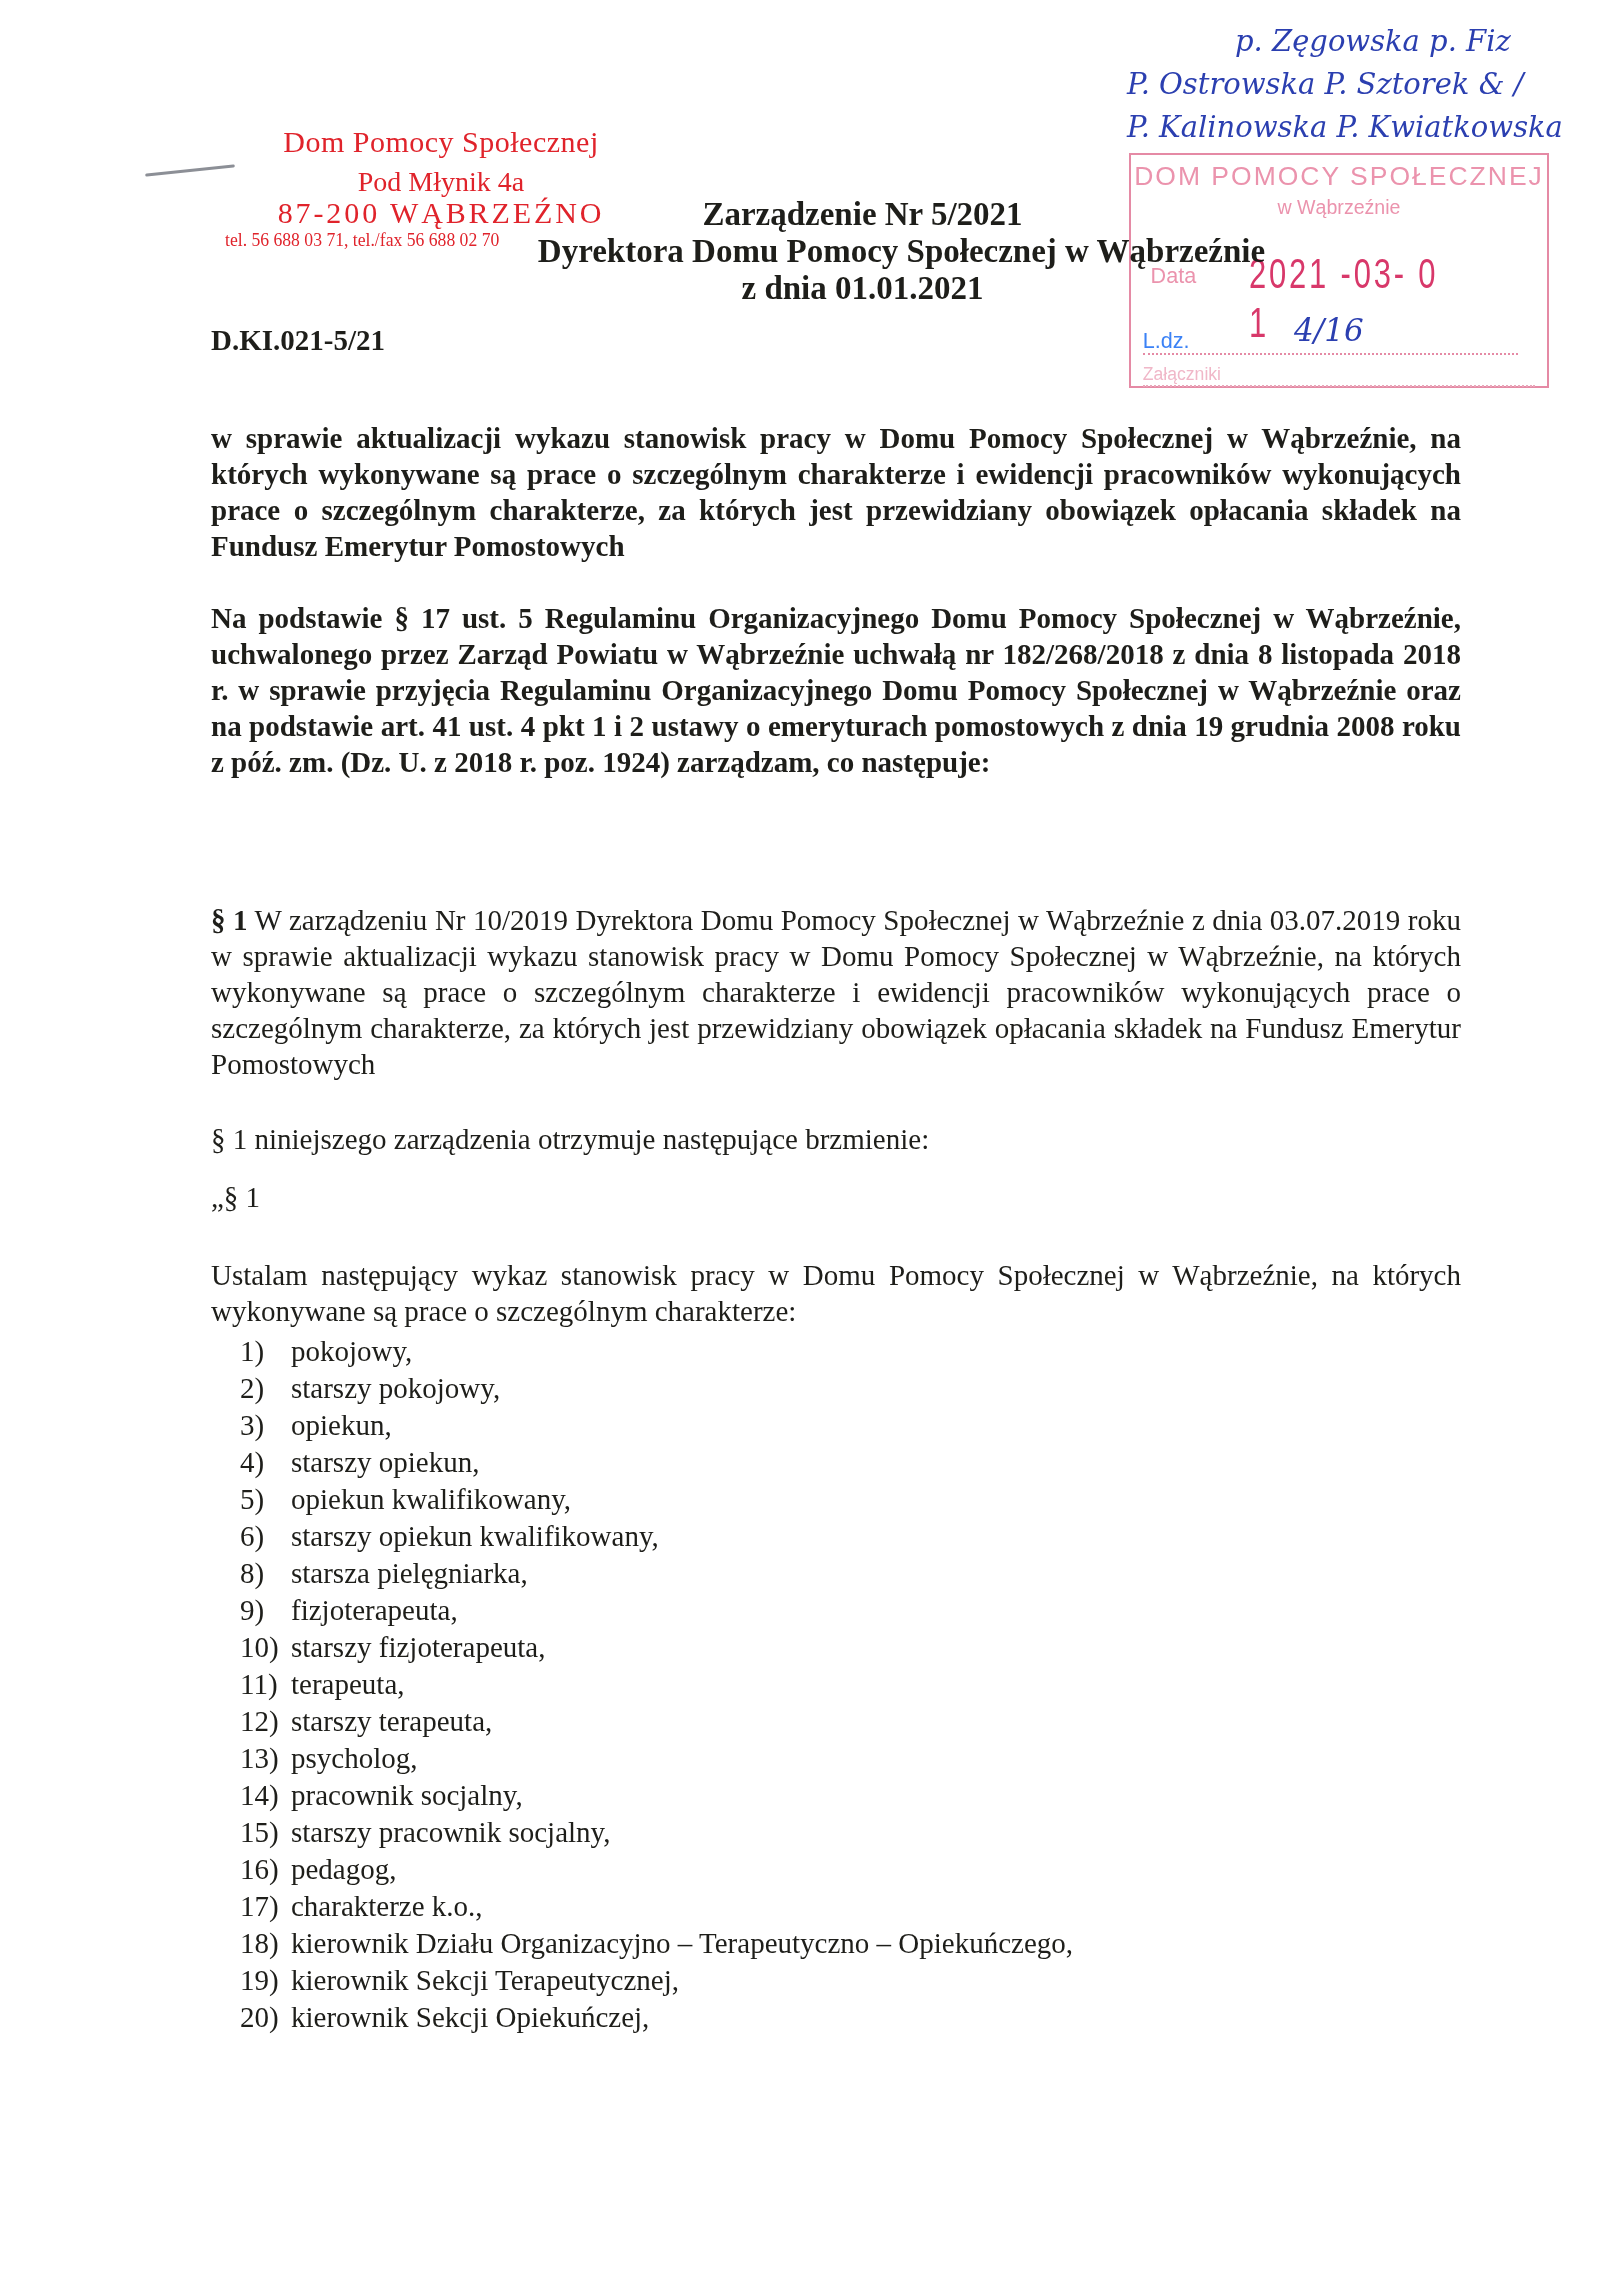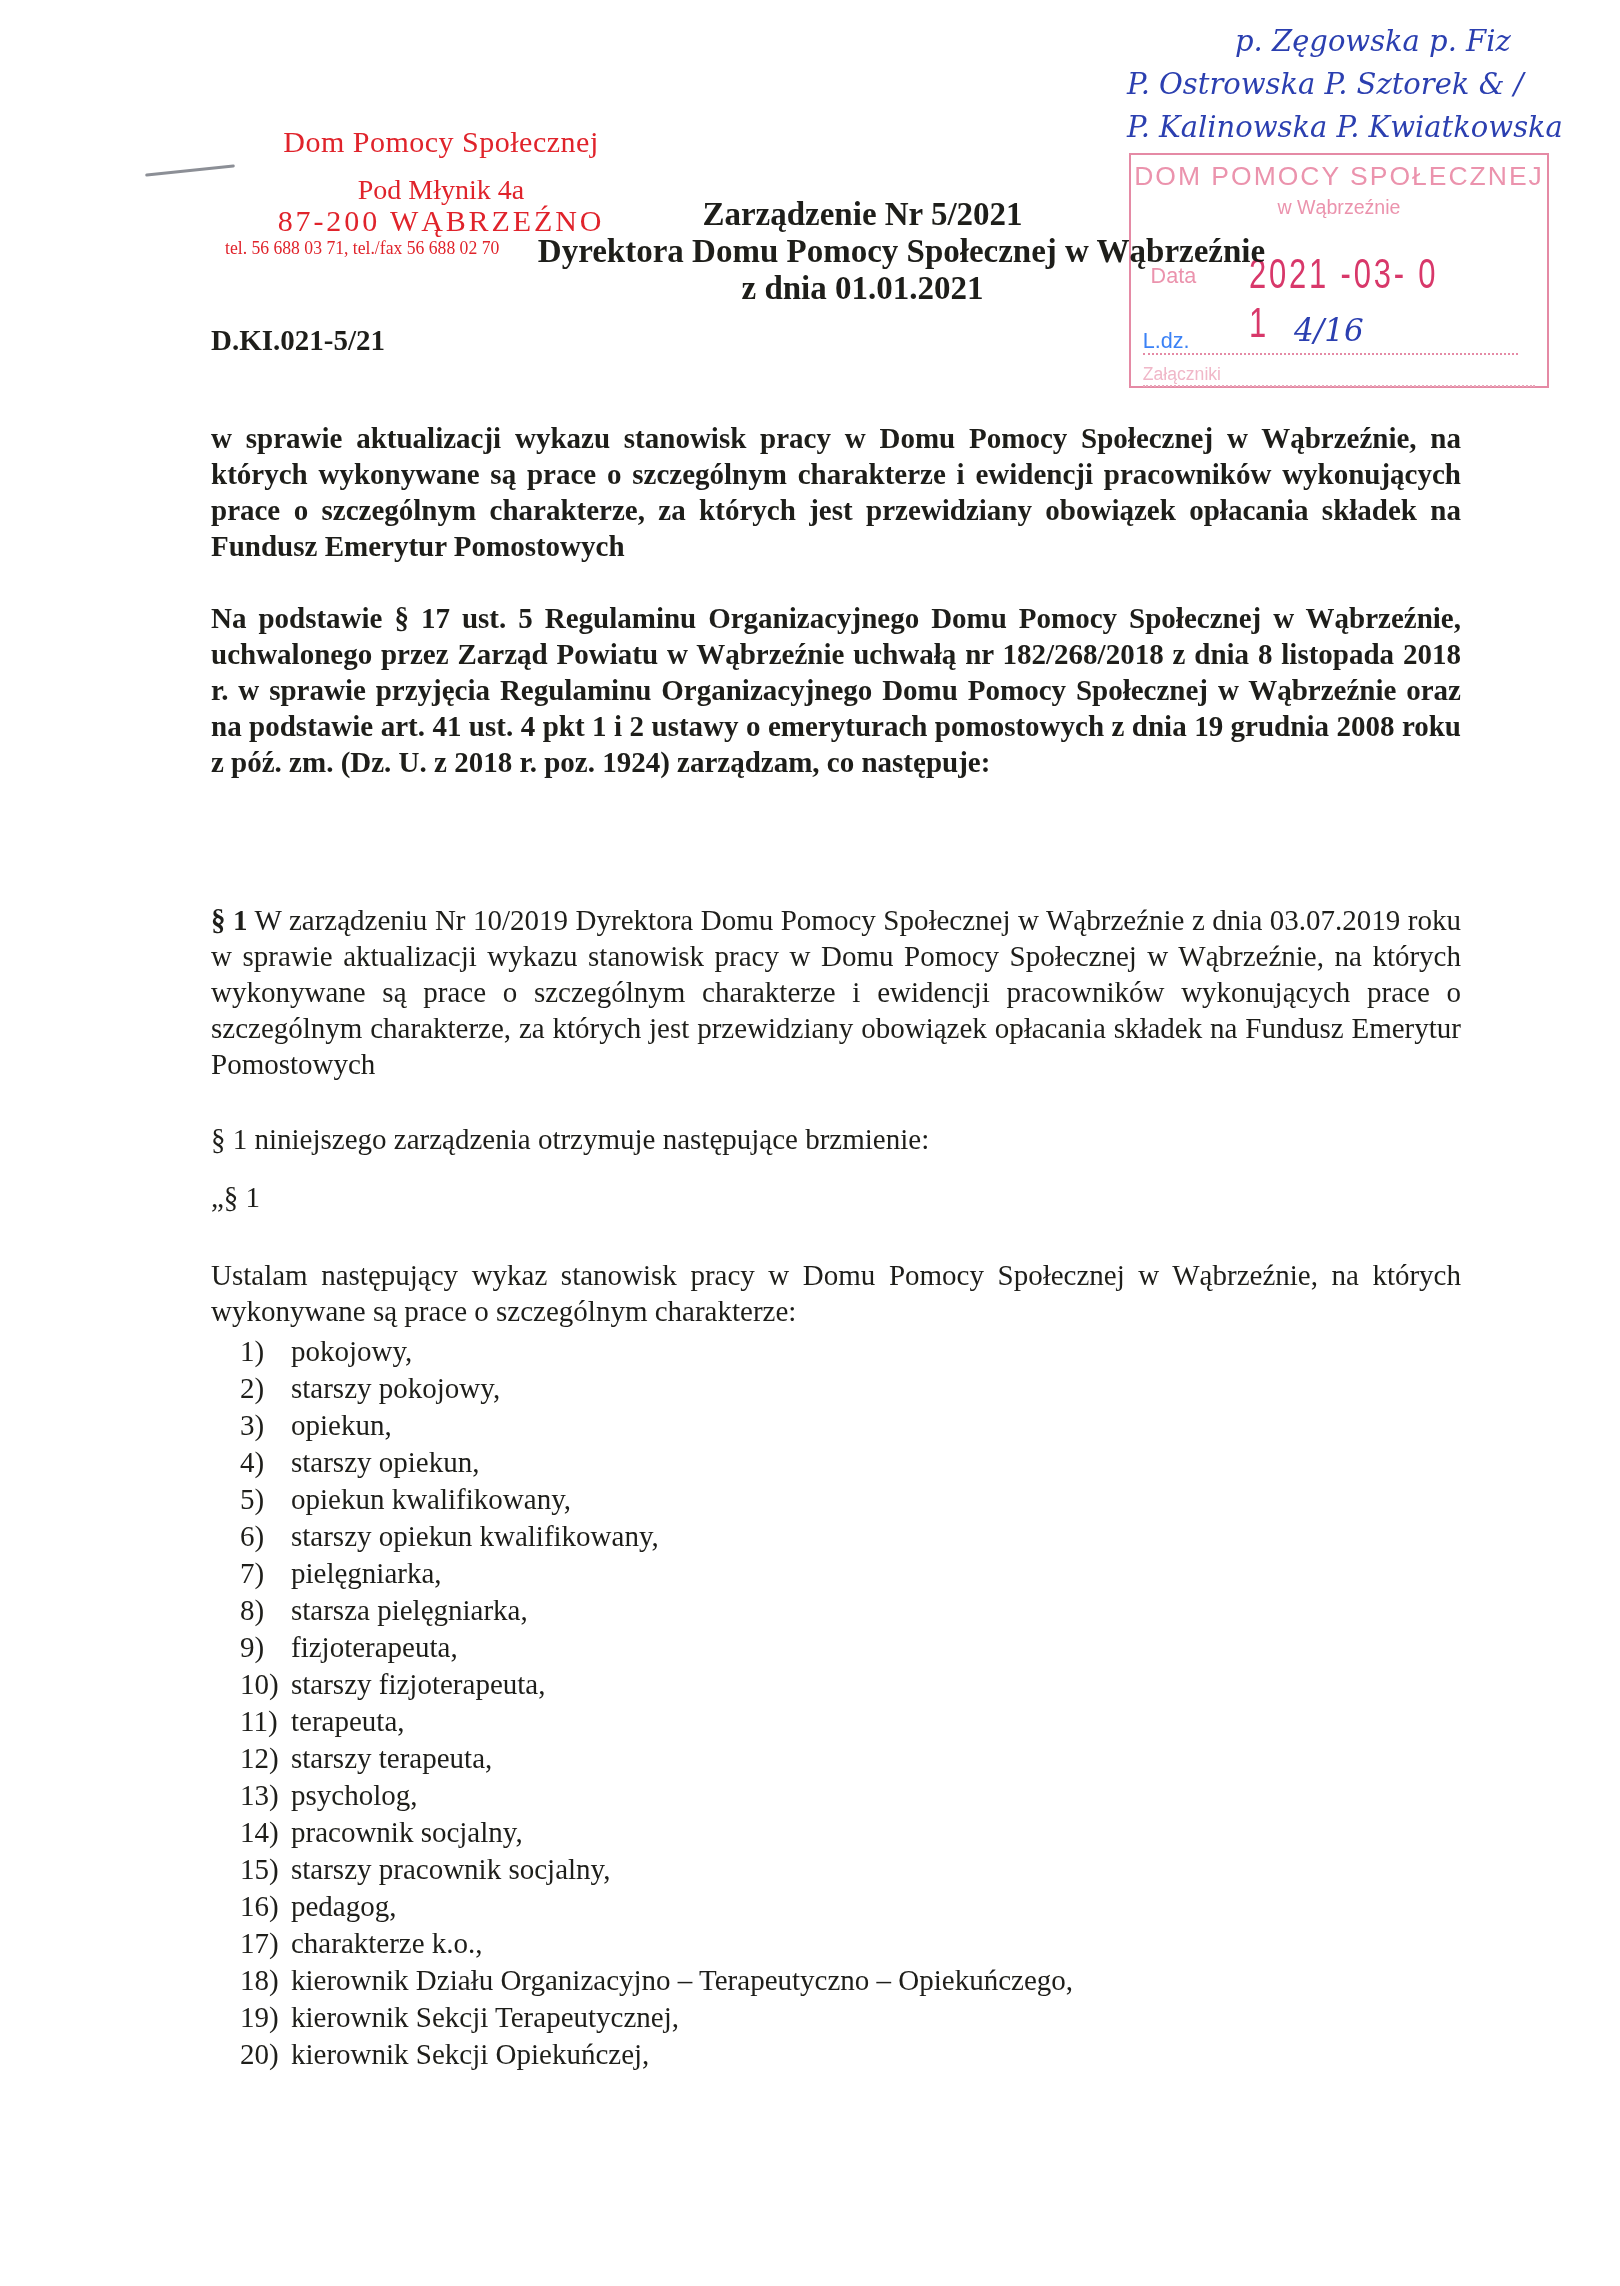--- a/index.html
+++ b/index.html
@@ -4,21 +4,21 @@
 <style>
   html, body { margin: 0; padding: 0; background: #ffffff; }
   body { width: 1620px; height: 2287px; position: relative; overflow: hidden;
          font-family: "Liberation Serif", serif; color: #1e1e1a; }
   .abs { position: absolute; }
 
   
   .stamp-left { left: 235px; top: 127px; width: 412px; color: #e0232b; text-align: center;
                 font-family: "Liberation Serif", serif; line-height: 1.0; }
   .stamp-left .l1 { font-size: 30px; letter-spacing: 0.5px; }
-  .stamp-left .l2 { font-size: 28px; margin-top: 19px; }
+  .stamp-left .l2 { font-size: 28px; margin-top: 11px; }
   .stamp-left .l3 { font-size: 30px; letter-spacing: 2.9px; margin-top: 2px; }
   .stamp-left .l4 { font-size: 19.6px; margin-top: 2px; transform: scaleX(0.9); transform-origin: left; text-align:left; margin-left: -9.8px;}
   .pen-stroke { left: 145px; top: 169px; width: 90px; height: 2.9px; background: #8c8f96;
                 transform: rotate(-6deg); border-radius: 2px; }
 
   
   .stamp-right { left: 1129px; top: 153px; width: 420px; height: 235px;
                  border: 2px solid #e58aa5; color: #e2567d; box-sizing: border-box; }
   .stamp-right .org { position: absolute; top: 5.9px; left: 0; right: 0; text-align: center;
                       font-family: "Liberation Sans", sans-serif; font-size: 26.5px; letter-spacing: 2px; color: #eb93ad; }
@@ -116,21 +116,20 @@
 <div class="abs quote-sec">„§ 1</div>
 <div class="abs para intro">Ustalam następujący wykaz stanowisk pracy w Domu Pomocy Społecznej w Wąbrzeźnie, na których wykonywane są prace o szczególnym charakterze:</div>
 
 <ol class="abs positions">
   <li><span class="num">1)</span><span>pokojowy,</span></li>
   <li><span class="num">2)</span><span>starszy pokojowy,</span></li>
   <li><span class="num">3)</span><span>opiekun,</span></li>
   <li><span class="num">4)</span><span>starszy opiekun,</span></li>
   <li><span class="num">5)</span><span>opiekun kwalifikowany,</span></li>
   <li><span class="num">6)</span><span>starszy opiekun kwalifikowany,</span></li>
-  <li><span class="num">7)</span><span>pielęgniarka,</span></li>
   <li><span class="num">8)</span><span>starsza pielęgniarka,</span></li>
   <li><span class="num">9)</span><span>fizjoterapeuta,</span></li>
   <li><span class="num">10)</span><span>starszy fizjoterapeuta,</span></li>
   <li><span class="num">11)</span><span>terapeuta,</span></li>
   <li><span class="num">12)</span><span>starszy terapeuta,</span></li>
   <li><span class="num">13)</span><span>psycholog,</span></li>
   <li><span class="num">14)</span><span>pracownik socjalny,</span></li>
   <li><span class="num">15)</span><span>starszy pracownik socjalny,</span></li>
   <li><span class="num">16)</span><span>pedagog,</span></li>
   <li><span class="num">17)</span><span>charakterze k.o.,</span></li>

